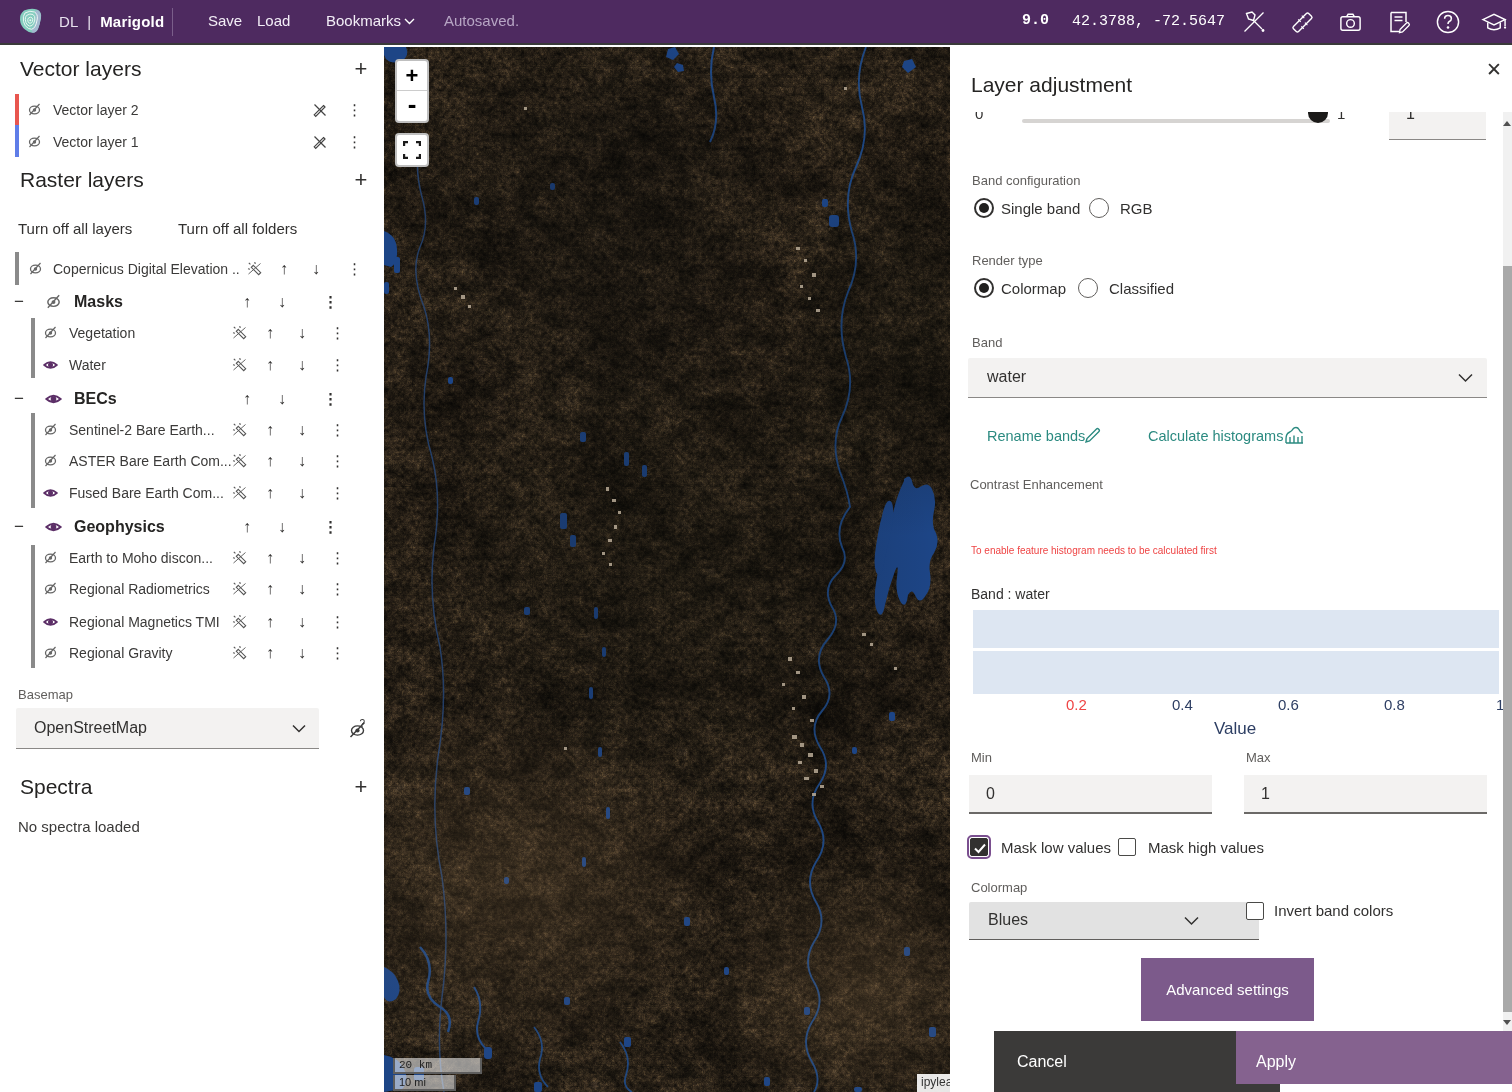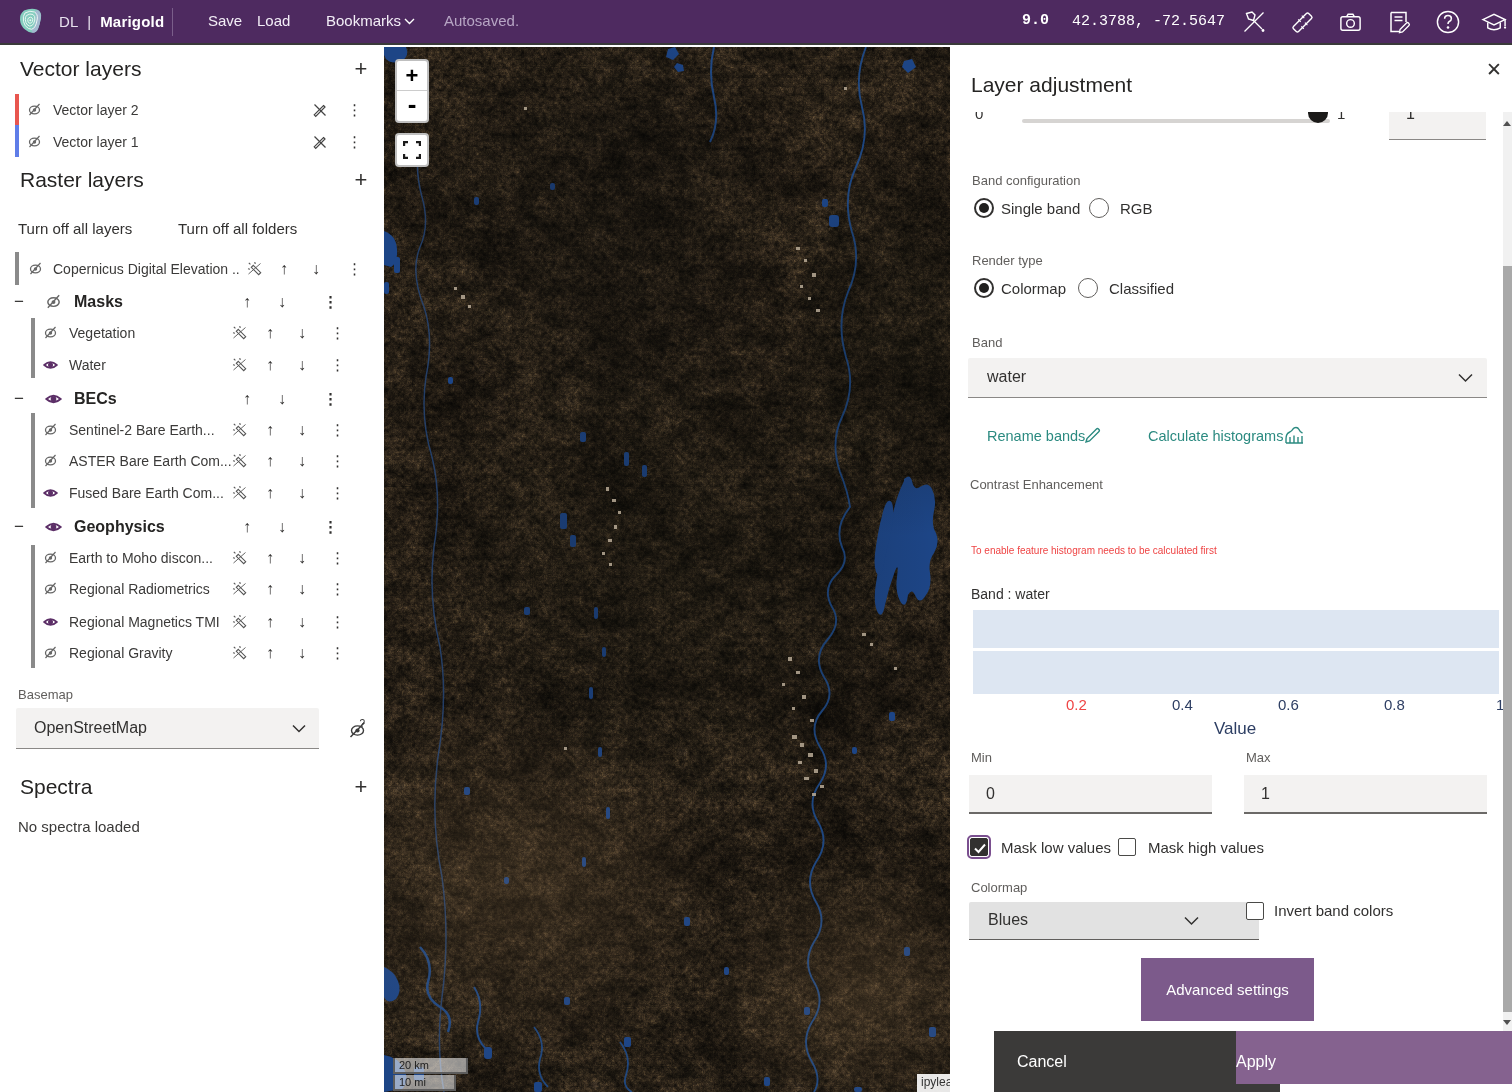--- a/index.html
+++ b/index.html
@@ -63,21 +63,21 @@
 .dd { position:absolute; background:#f3f2f1; border-bottom:1px solid #8a8886; border-radius:2px 2px 0 0; }
 .dd .ddtext { position:absolute; left:19px; font-size:16px; color:#323130; }
 .link { position:absolute; font-size:14.5px; color:#2b8a80; }
 .rinput { position:absolute; background:#f3f2f1; border-bottom:2px solid #6b6967; }
 .rinput span { position:absolute; left:17px; top:10px; font-size:16px; color:#323130; }
 .cb { position:absolute; width:18px; height:18px; border:1.5px solid #4a4a48; background:#fff; border-radius:2px; }
 .cb.checked { background:#323130; border-color:#323130; outline:2px solid #7a4f8f; outline-offset:1px; }
 #advbtn { position:absolute; left:191px; top:846px; width:173px; height:63px; background:#7c5a8b; color:#fff; font-size:15px; text-align:center; line-height:63px; }
 #rp-footer { position:absolute; left:950px; top:1031px; width:562px; height:61px; }
 #btn-cancel { position:absolute; left:0; top:0; width:286px; height:61px; background:#3b3a39; color:#fff; font-size:16px; line-height:61px; padding-left:23px;margin-left:44px; }
-#btn-apply { position:absolute; left:286px; top:0; width:276px; height:53px; background:#85628f; color:#fff; font-size:16px; line-height:61px; }
+#btn-apply { position:absolute; left:286px; top:0; width:276px; height:53px; background:#85628f; color:#fff; font-size:16px; line-height:61px; padding-left:20px; }
 
 #rp-sb { position:absolute; left:1503px; top:112px; width:9px; height:919px; background:#f1f1f1; }
 #rp-sb-thumb { position:absolute; left:1503px; top:266px; width:9px; height:746px; background:#a9a9a9; }
 .sb-arr { position:absolute; left:1503px; z-index:5; width:0; height:0; border-left:4.5px solid transparent; border-right:4.5px solid transparent; }
 </style>
 </head>
 <body>
 <div id="app">
 
 <div id="topbar">
@@ -520,21 +520,21 @@
     <div class="lf-btn" style="border-bottom:1px solid #ccc;">+</div>
     <div class="lf-btn" style="font-size:26px;line-height:26px;">-</div>
   </div>
   <div class="lf-bar" id="fsctl">
     <div class="lf-btn">
       <svg width="18" height="18" viewBox="0 0 18 18" style="margin-top:6px">
         <path d="M1 5 V1 H5 M13 1 H17 V5 M17 13 V17 H13 M5 17 H1 V13" fill="none" stroke="#1a1a1a" stroke-width="2.4"></path>
       </svg>
     </div>
   </div>
-  <div class="scalebox" style="bottom:18px; width:75px;">20 km</div>
+  <div class="scalebox" style="bottom:18px; width:89px;font-family:Liberation Mono, monospace;">20 km</div>
   <div class="scalebox" style="bottom:1px; width:63px;">10 mi</div>
   <div id="attrib">ipyleaflet</div>
 </div>
 
 <div id="right"></div>
 <div id="rp-close">✕</div>
 <div id="rp-title">Layer adjustment</div>
 <div id="rp-scroll">
       <div id="rp-inner">
 

